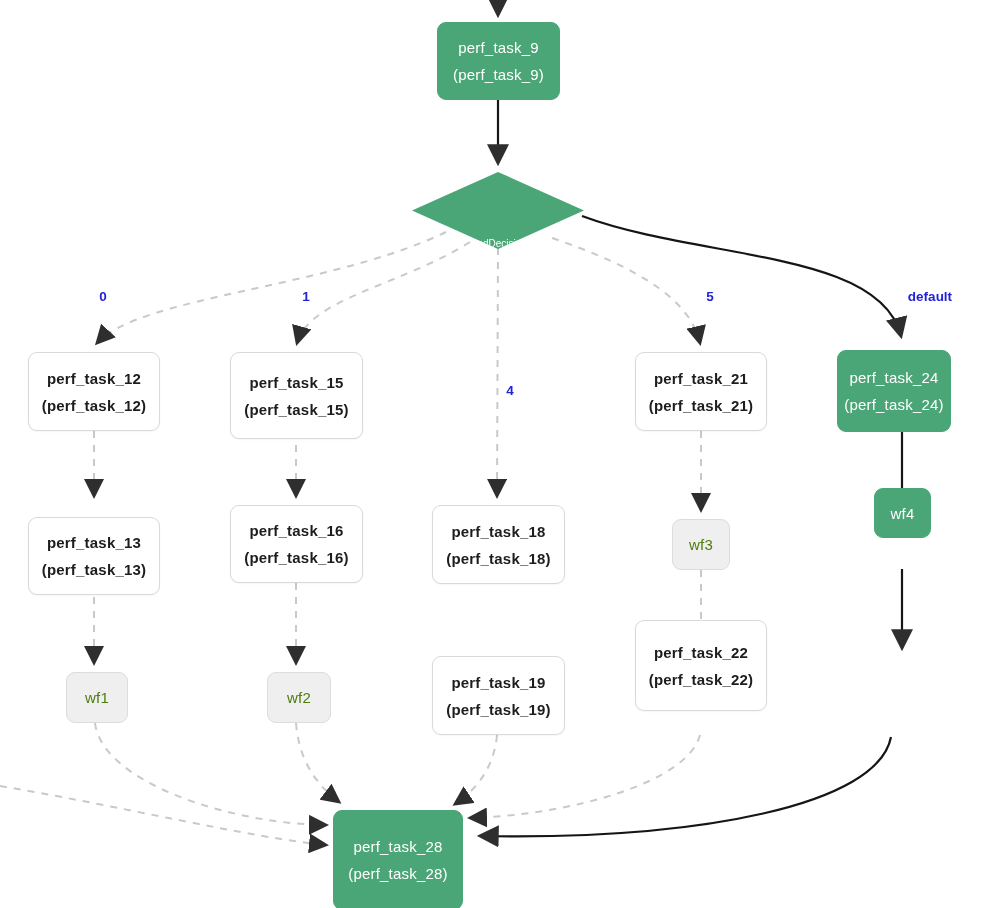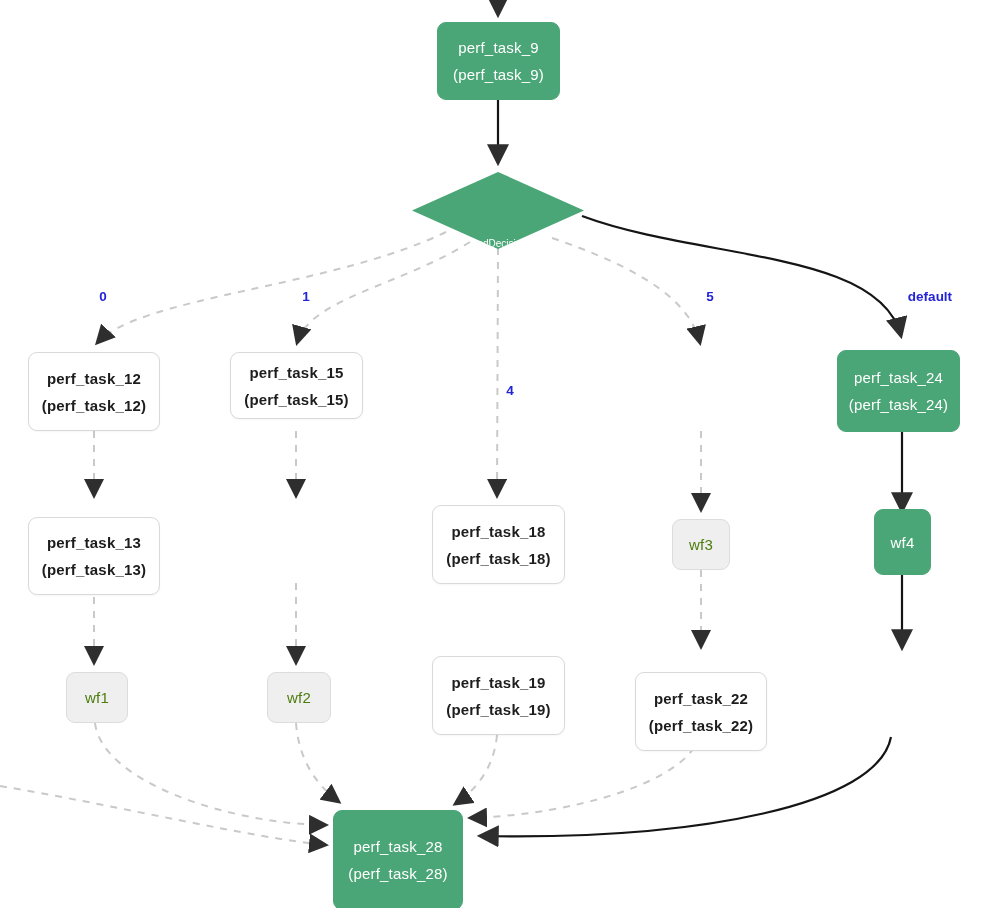--- a/index.html
+++ b/index.html
@@ -72,55 +72,63 @@
   </div>
 
   <div class="diamond" style="left:412px;top:172px;width:172px;height:77px">
     <span>modDecision</span>
   </div>
 
   <div class="node white" style="left:28px;top:352px;width:132px;height:79px">
     <span>perf_task_12</span>
     <span>(perf_task_12)</span>
   </div>
-  <div class="node white" style="left:230px;top:352px;width:133px;height:67px">
+  <div class="node white" style="left:230px;top:352px;width:133px;height:87px">
     <span>perf_task_15</span>
     <span>(perf_task_15)</span>
   </div>
-  <div class="node green" style="left:837px;top:350px;width:123px;height:82px">
+  <div class="node white" style="left:635px;top:352px;width:132px;height:79px">
+    <span>perf_task_21</span>
+    <span>(perf_task_21)</span>
+  </div>
+  <div class="node green" style="left:837px;top:350px;width:114px;height:82px">
     <span>perf_task_24</span>
     <span>(perf_task_24)</span>
   </div>
 
   <div class="node white" style="left:28px;top:517px;width:132px;height:78px">
     <span>perf_task_13</span>
     <span>(perf_task_13)</span>
   </div>
+  <div class="node white" style="left:230px;top:505px;width:133px;height:78px">
+    <span>perf_task_16</span>
+    <span>(perf_task_16)</span>
+  </div>
   <div class="node white" style="left:432px;top:505px;width:133px;height:79px">
     <span>perf_task_18</span>
     <span>(perf_task_18)</span>
   </div>
   <div class="node gray small" style="left:672px;top:519px;width:58px;height:51px">
     <span>wf3</span>
   </div>
-  <div class="node green small" style="left:874px;top:509px;width:57px;height:66px">
+  <div class="node green small" style="left:874px;top:488px;width:57px;height:50px">
     <span>wf4</span>
   </div>
 
   <div class="node gray small" style="left:66px;top:672px;width:62px;height:51px">
     <span>wf1</span>
   </div>
   <div class="node gray small" style="left:267px;top:672px;width:64px;height:51px">
     <span>wf2</span>
   </div>
   <div class="node white" style="left:432px;top:656px;width:133px;height:79px">
     <span>perf_task_19</span>
     <span>(perf_task_19)</span>
   </div>
-  <div class="node white" style="left:635px;top:672px;width:132px;height:79px">
+  <div class="node white" style="left:635px;top:620px;width:132px;height:91px">
     <span>perf_task_22</span>
     <span>(perf_task_22)</span>
   </div>
 
   <div class="node green" style="left:333px;top:810px;width:130px;height:100px">
     <span>perf_task_28</span>
     <span>(perf_task_28)</span>
   </div>
 
 </div>

